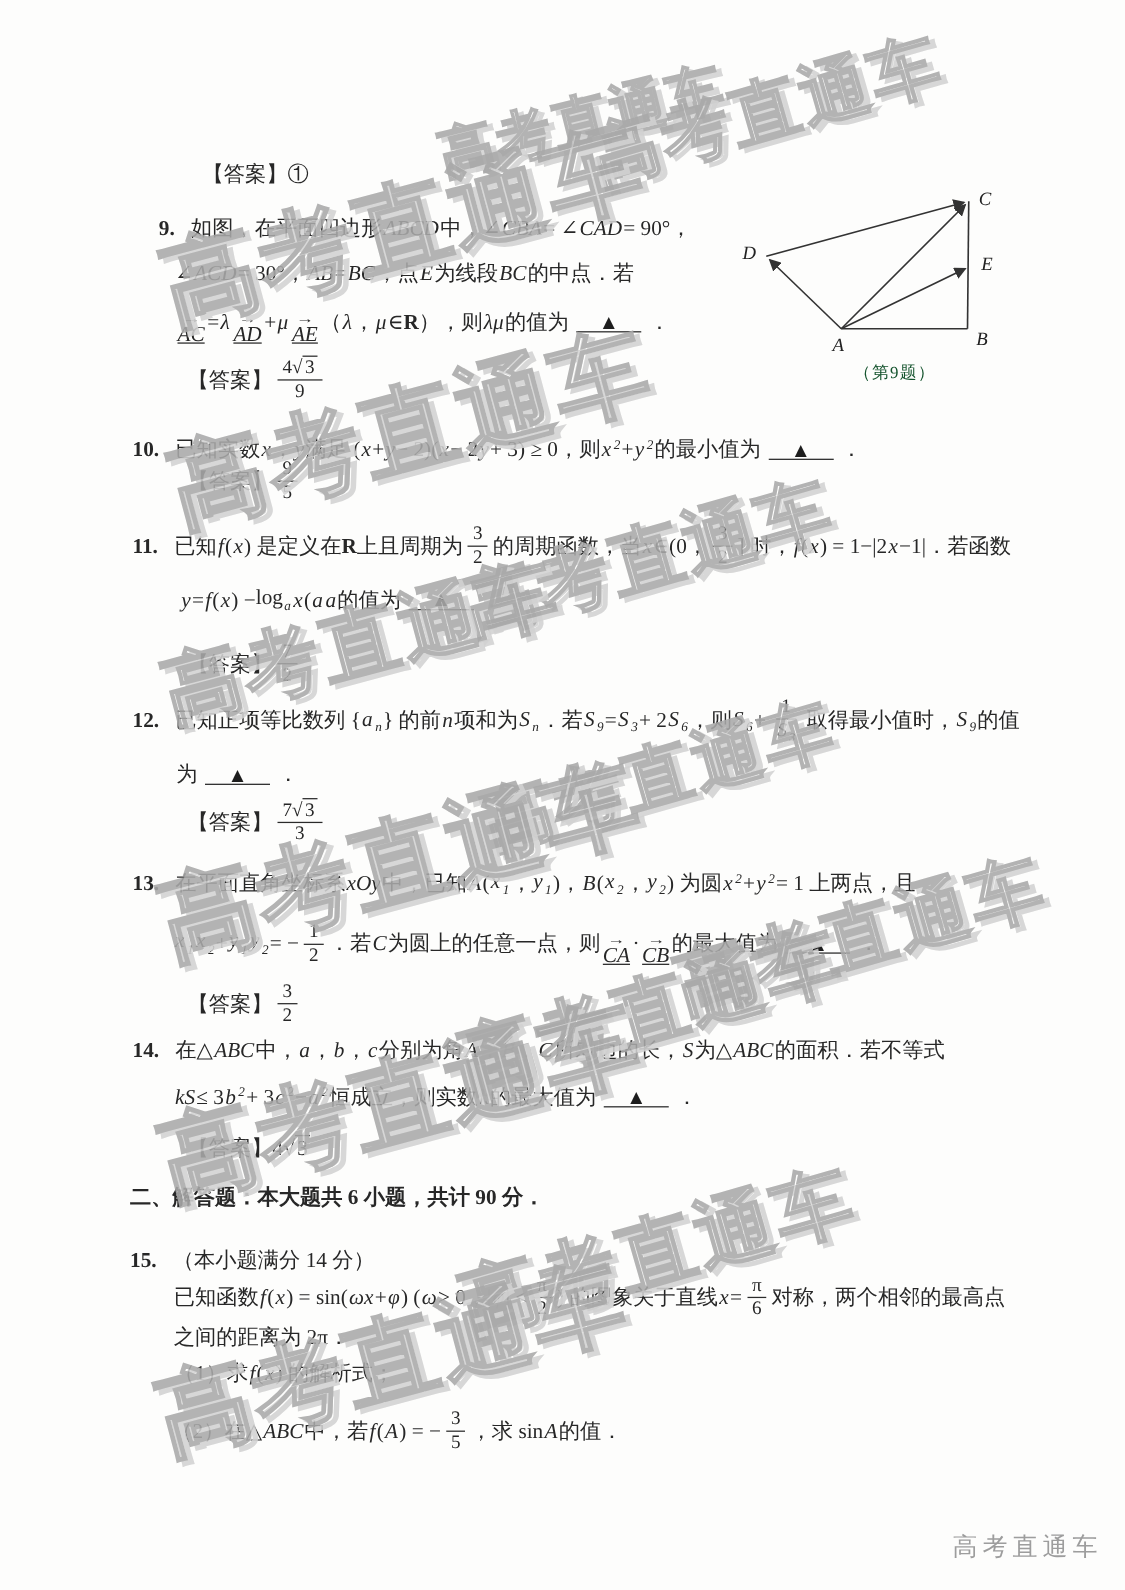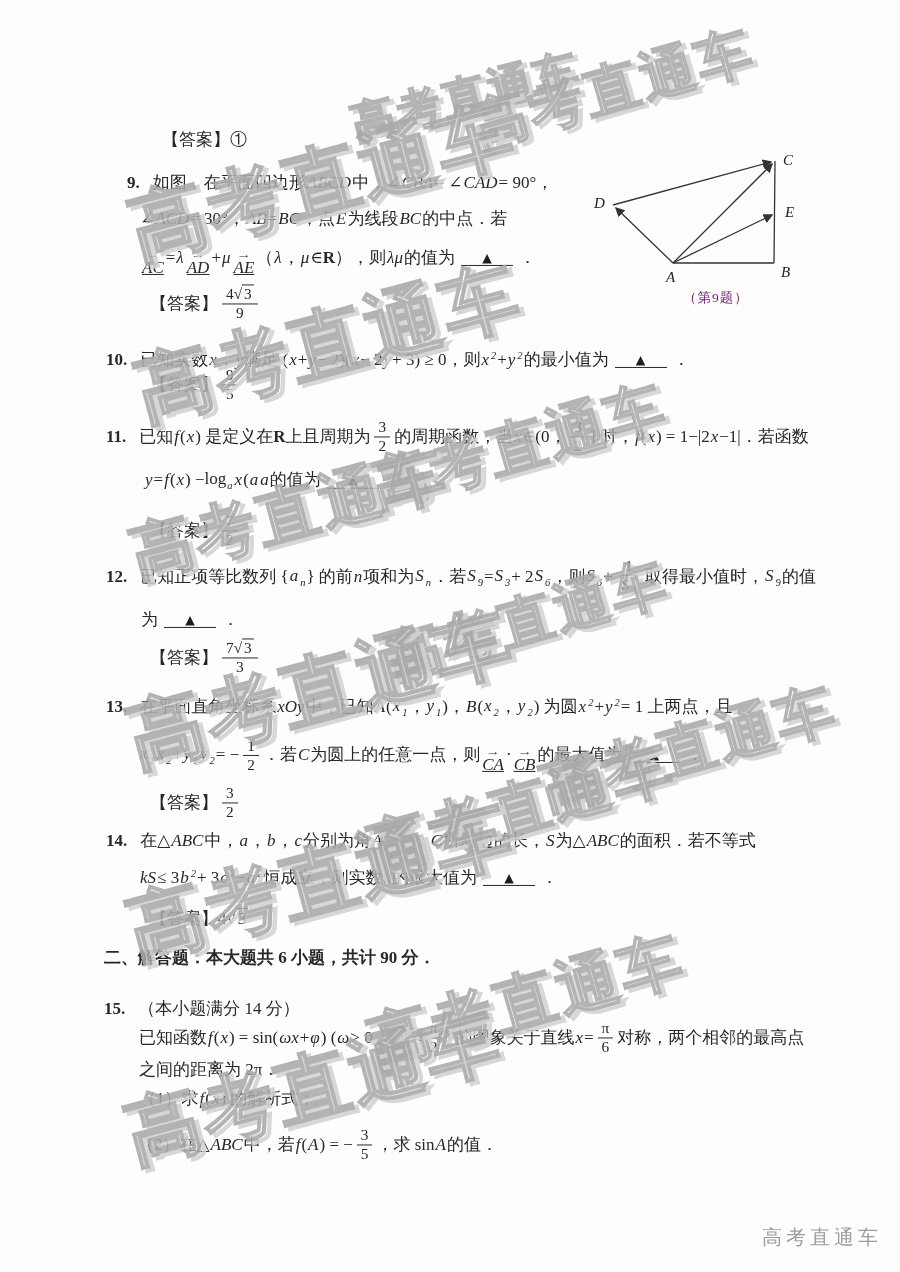--- a/index.html
+++ b/index.html
@@ -39,21 +39,21 @@
     display:inline-block;min-width:52px;border-bottom:1.6px solid #282828;
     text-align:center;margin:0 6px;vertical-align:baseline;
   }
   .tri{
     display:block;font-size:12.5px;line-height:1.25;
     font-family:"DejaVu Sans","Liberation Sans",sans-serif;color:#1d1d1d;
   }
   
   .fig{position:absolute;left:597px;top:148px;width:224px;height:170px;}
   .figlab{position:absolute;font-style:italic;font-size:15px;color:#222;}
-  .figcap{position:absolute;left:86px;top:141px;font-size:13.5px;color:#701a75;letter-spacing:1px;}
+  .figcap{position:absolute;left:86px;top:141px;font-size:13.5px;color:#14532d;letter-spacing:1px;}
   
   #wm-layer{position:absolute;left:0;top:0;width:100%;height:100%;pointer-events:none;}
   .wm{
     position:absolute;white-space:nowrap;font-weight:bold;
     font-family:"Liberation Sans","DejaVu Sans",sans-serif;
     color:transparent;letter-spacing:3px;transform-origin:left center;opacity:.88;
   }
   .wms,.wmf{color:transparent;}
   .wms{position:absolute;left:4px;top:4px;-webkit-text-stroke:2px #d2d2d2;}
   .wmf{position:relative;-webkit-text-stroke:1.5px #a9a9a9;}

